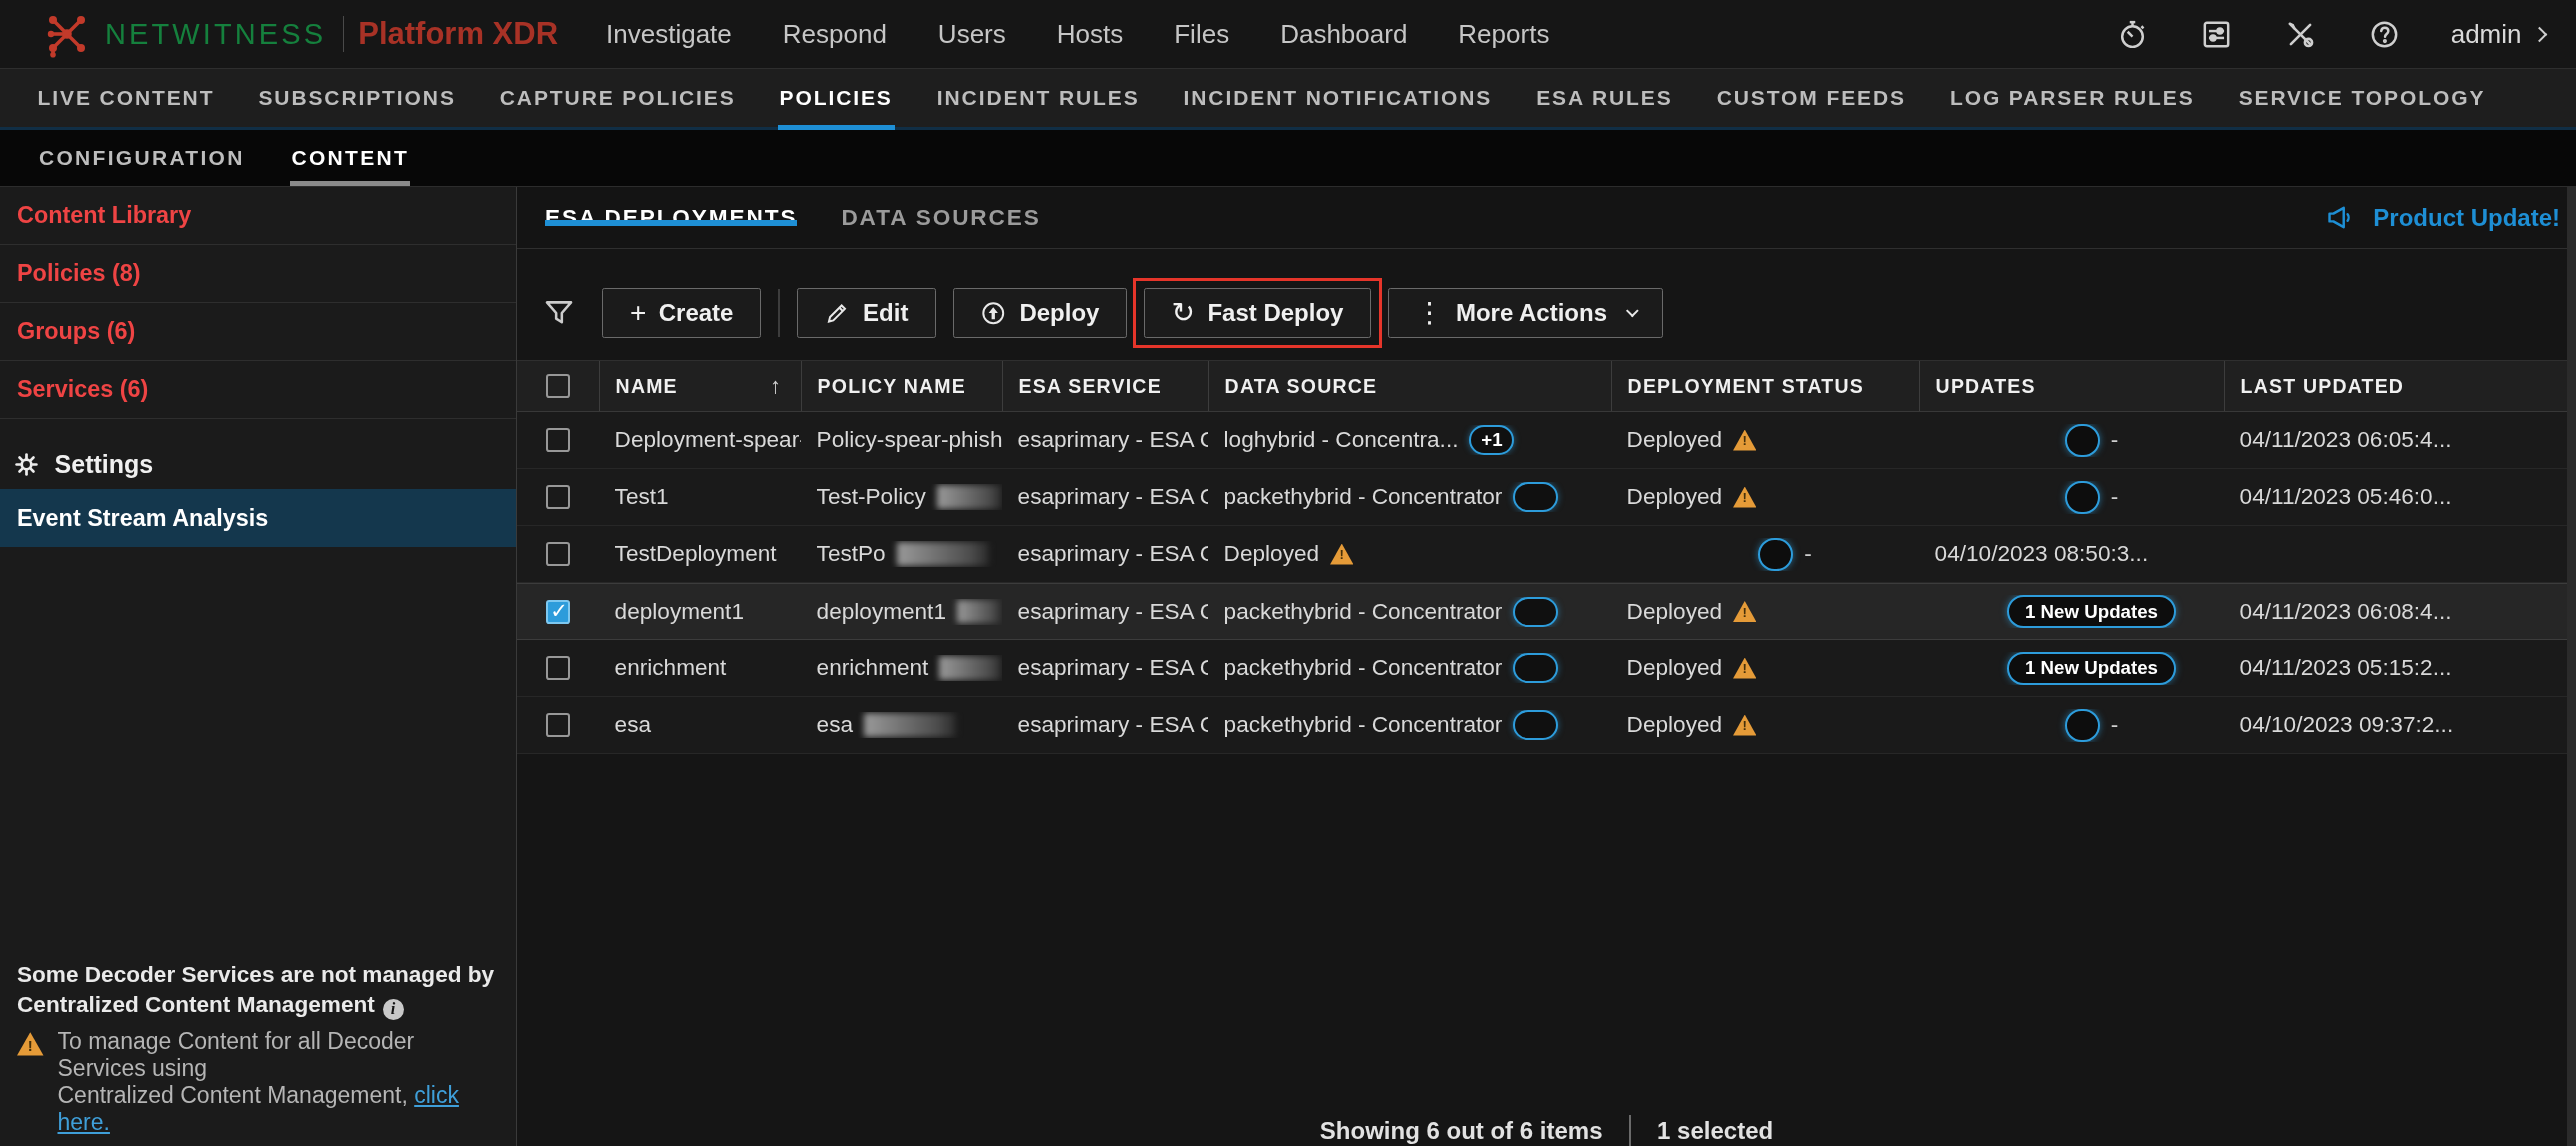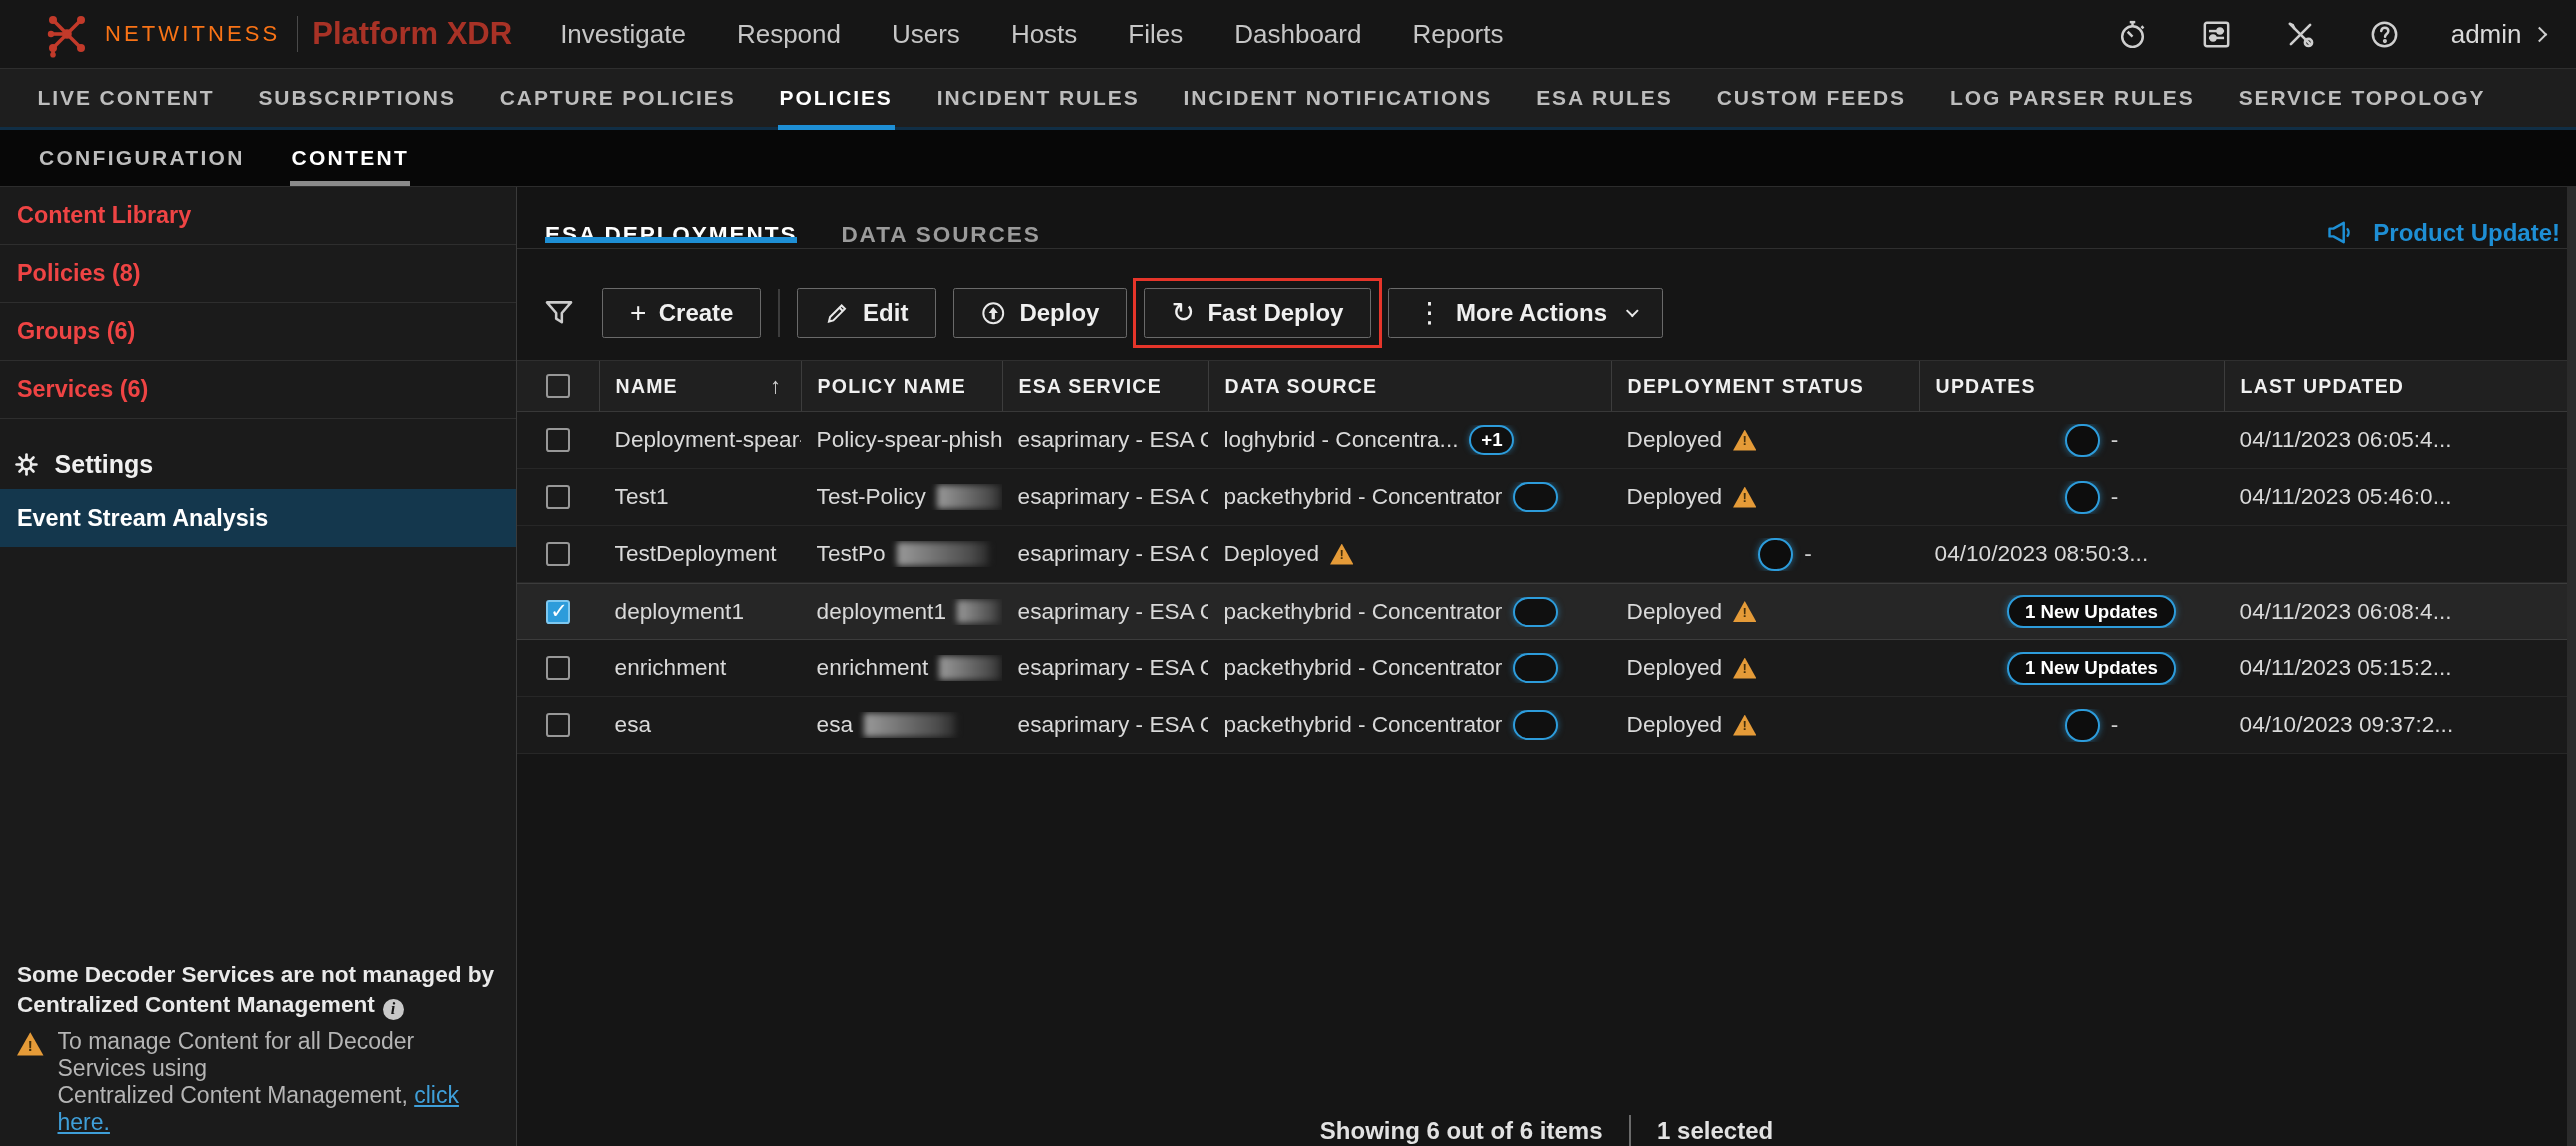--- a/index.html
+++ b/index.html
@@ -4,21 +4,21 @@
 <style>
   * { margin:0; padding:0; box-sizing:border-box; }
   html,body { width:2576px; height:1147px; background:#0c0c0c; overflow:hidden; }
   body { font-family:"Liberation Sans","DejaVu Sans",sans-serif; color:#dcdcdc; }
   .page { position:relative; width:2576px; height:1147px; background:#141414; }
 
   
   .topbar { height:69px; background:#161616; display:flex; align-items:center; padding:0 31px 0 43px; border-bottom:1.6px solid #2e2e2e; }
   .brand { display:flex; align-items:center; gap:14px; }
   .brand svg { width:48px; height:48px; }
-  .brand-name { font-size:22px; letter-spacing:3.1px; color:#f97316; font-weight:500; }
+  .brand-name { font-size:29px; letter-spacing:3.1px; color:#15803d; font-weight:500; }
   .brand-product { font-size:31px; color:#a83226; font-weight:600; border-left:1.6px solid #4a4a4a; padding-left:14px; margin-left:3.1px; }
   .top-menu { display:flex; gap:51px; margin-left:48px; }
   .top-menu-item { font-size:26px; color:#c6c6c6; cursor:pointer; }
   .top-right { margin-left:auto; display:flex; align-items:center; gap:48px; }
   .tb-icon { width:36px; height:36px; display:inline-flex; align-items:center; justify-content:center; cursor:pointer; }
   .tb-icon svg { width:33px; height:33px; }
   .user { display:flex; align-items:center; gap:12.5px; font-size:26px; color:#d9d9d9; cursor:pointer; }
   .chev-right { width:11px; height:11px; border-right:2.3px solid #cfcfcf; border-top:2.3px solid #cfcfcf; transform:rotate(45deg); display:inline-block; }
 
   
@@ -51,21 +51,21 @@
   .link { color:#3f9fd9; text-decoration:underline; cursor:pointer; }
   .warn-tri { position:relative; display:inline-block; width:26.5px; height:23.4px; background:#e59b38; clip-path:polygon(50% 0,100% 100%,0 100%); flex:none; margin-top:4.7px; }
   .warn-tri::after { content:"!"; position:absolute; left:0; right:0; top:4.7px; text-align:center; font-size:15px; font-weight:700; color:#45300a; }
   .warn-tri.small { width:23.4px; height:21px; margin-top:0; }
   .warn-tri.small::after { top:3.9px; font-size:13.2px; }
 
   
   .main { flex:1; position:relative; background:#151515; min-width:0; }
   .scrolltrack { position:absolute; right:0; top:0; bottom:0; width:9.4px; background:#2b2b2b; cursor:pointer; }
 
-  .tabrow { height:62px; display:flex; align-items:flex-end; padding-left:28px; border-bottom:1.6px solid #2f2f2f; background:#141414; }
+  .tabrow { height:62px; display:flex; align-items:center; padding-left:28px; border-bottom:1.6px solid #2f2f2f; background:#141414; }
   .tab { display:flex; align-items:center; font-size:22.6px; letter-spacing:1.9px; font-weight:700; color:#9b9b9b; margin-right:44px; position:relative; cursor:pointer; white-space:nowrap; }
   .tab.active { color:#ffffff; }
   .tab.active::after { content:""; position:absolute; left:0; right:0; bottom:4.7px; height:6.2px; background:#1e8fd5; }
   .product-update { margin-left:auto; display:flex; align-items:center; gap:17px; padding-right:16px; color:#1e8fd5; font-size:24px; font-weight:600; cursor:pointer; }
   .product-update svg { width:31px; height:31px; }
 
   
   .toolbar { margin:39px 0 22px 25px; height:50px; display:flex; align-items:center; gap:17px; }
   .filter-icon { width:34px; height:34px; display:inline-flex; margin-right:9.4px; cursor:pointer; }
   .btn { height:50px; display:inline-flex; align-items:center; gap:12.5px; padding:0 26.5px; background:#1b1b1b; border:1.6px solid #6a6a6a; border-radius:2.3px; color:#f0f0f0; font-size:24px; font-weight:600; cursor:pointer; white-space:nowrap; }

